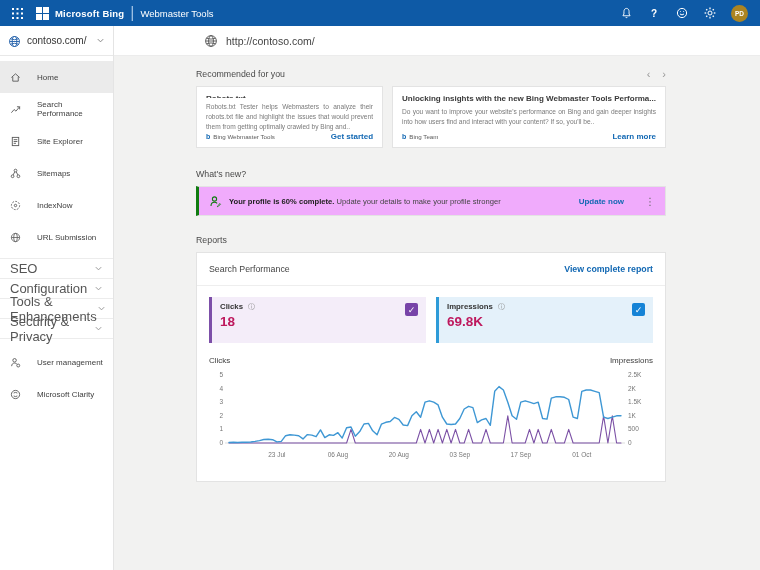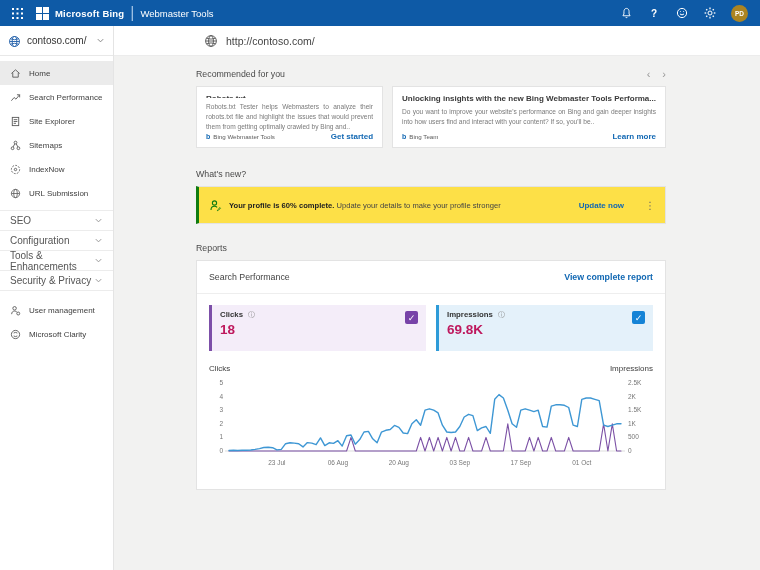--- a/index.html
+++ b/index.html
@@ -19,27 +19,27 @@
   .tb-icon { width:14px; height:14px; display:flex; align-items:center; justify-content:center; cursor:pointer; }
   .tb-help { font-size:10px; font-weight:700; color:#fff; }
   .avatar { width:17px; height:17px; border-radius:50%; background:#ab8422; color:#fff; font-size:6.5px; font-weight:700;
             display:flex; align-items:center; justify-content:center; cursor:pointer; }
 
   
   .sidebar { position:absolute; top:26px; left:0; bottom:0; width:114px; background:#fff; border-right:1px solid #e4e4e4; }
   .site-row { height:30px; display:flex; align-items:center; gap:6px; padding:0 8px; border-bottom:1px solid #e8e8e8; cursor:pointer; }
   .site-row .label { font-size:10px; color:#333; flex:1; }
   .nav { padding-top:5px; }
-  .nav-item { height:24px; display:flex; align-items:center; gap:8px; padding:0 10px; cursor:pointer; }
+  .nav-item { height:32px; display:flex; align-items:center; gap:16px; padding:0 10px; cursor:pointer; }
   .nav-item.selected { background:#ebebeb; }
   .nav-item .label { font-size:8px; color:#404040; }
   .side-sections { margin-top:5px; border-top:1px solid #ececec; }
   .section-row { height:20px; display:flex; align-items:center; justify-content:space-between; padding:0 10px;
                  border-bottom:1px solid #ececec; cursor:pointer; }
-  .section-row .label { font-size:10px; color:#555; }
+  .section-row .label { font-size:13px; color:#555; }
   .side-footer { margin-top:7px; }
   .icon11 { width:11px; height:11px; flex:0 0 11px; display:flex; }
   .chev { width:9px; height:9px; display:flex; }
 
   
   .main { position:absolute; top:26px; left:114px; right:0; bottom:0; overflow:hidden; }
   .url-header { height:30px; background:#fff; border-bottom:1px solid #ececec; display:flex; align-items:center; gap:8px; padding-left:90px; }
   .url-text { font-size:10.5px; color:#444; }
   .content { width:470px; margin-left:82px; }
 
@@ -50,21 +50,21 @@
 
   .cards-row { display:flex; gap:9px; margin-top:7px; }
   .rec-card { flex:1; height:62px; background:#fff; border:1px solid #e3e3e3; padding:7px 9px 6px; display:flex; flex-direction:column; }
   .rec-title { font-size:8px; font-weight:700; color:#3a3a3a; white-space:nowrap; overflow:hidden; }
   .rec-body { font-size:6.6px; line-height:1.5; color:#7a7a7a; text-align:justify; margin-top:4px; }
   .rec-footer { margin-top:auto; display:flex; align-items:center; justify-content:space-between; }
   .rec-source { font-size:6.2px; color:#5a5a5a; display:flex; align-items:center; gap:3px; }
   .bing-b { color:#1268b3; font-weight:700; font-size:7px; line-height:6px; }
   .rec-action { font-size:8px; font-weight:700; color:#1268b3; cursor:pointer; }
 
-  .banner { margin-top:7px; height:38px; background:#fde047; border:1px solid #e3e3e3; border-left:3px solid #107c10;
+  .banner { margin-top:7px; height:30px; background:#f0abfc; border:1px solid #e3e3e3; border-left:3px solid #107c10;
             display:flex; align-items:center; gap:7px; padding:0 10px; }
   .banner-text { font-size:7.6px; color:#444; }
   .banner-text b { color:#222; }
   .banner-action { margin-left:auto; font-size:8px; font-weight:700; color:#1268b3; cursor:pointer; }
   .kebab { font-size:10px; color:#666; margin-left:14px; cursor:pointer; }
 
   .report-card { margin-top:7px; background:#fff; border:1px solid #e3e3e3; }
   .report-header { height:33px; display:flex; align-items:center; justify-content:space-between; padding:0 12px; border-bottom:1px solid #eee; }
   .report-title { font-size:8.8px; color:#444; }
   .report-link { font-size:8.8px; font-weight:700; color:#1268b3; cursor:pointer; }

